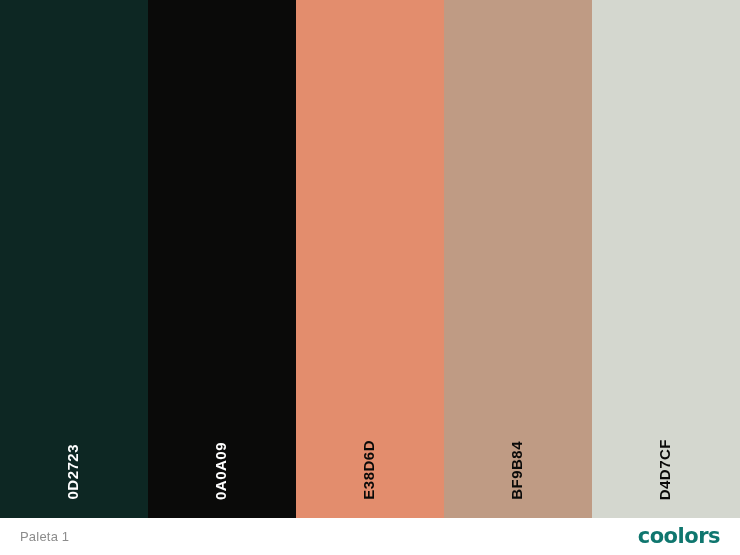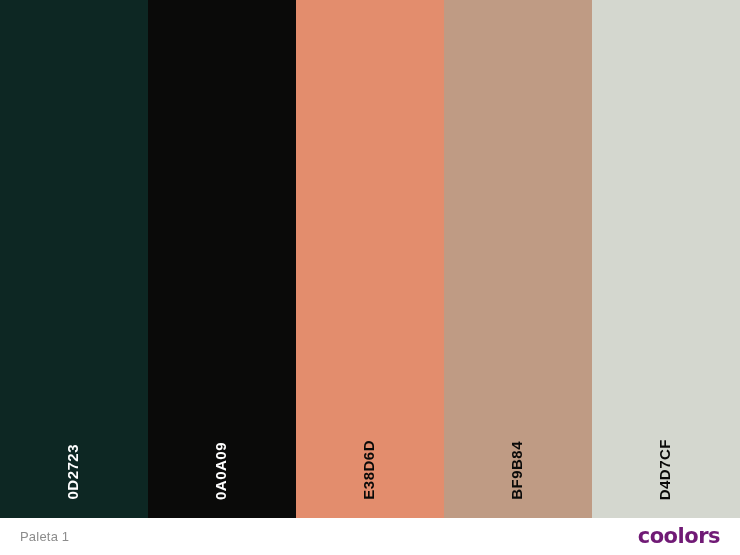--- a/index.html
+++ b/index.html
@@ -69,21 +69,21 @@
   .footer-title {
     font-family: "Liberation Sans", sans-serif;
     font-size: 13px;
     color: #8c8c8c;
     letter-spacing: 0.2px;
   }
   .brand-logo {
     font-family: "DejaVu Sans", sans-serif;
     font-size: 21px;
     font-weight: bold;
-    color: #701a75;
+    color: #0f766e;
     letter-spacing: -0.5px;
     line-height: 1;
     display: block;
   }
 </style>
 </head>
 <body>
 
 <div class="palette-page">
 

